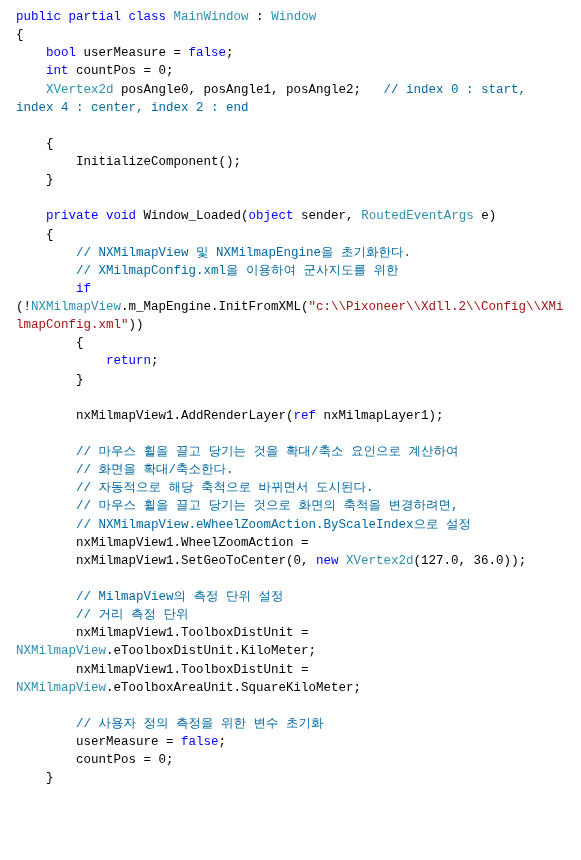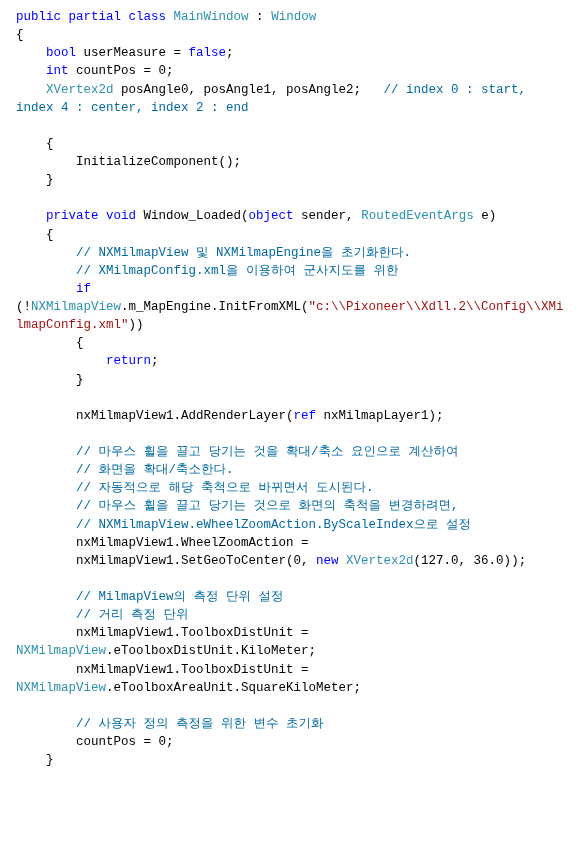--- a/index.html
+++ b/index.html
@@ -123,20 +123,21 @@
 
 
   <span class="line">        nxMilmapView1.ToolboxDistUnit =</span>
 
   <span class="line"><span class="teal">NXMilmapView</span>.eToolboxAreaUnit.SquareKiloMeter;</span>
 
   <span class="line"> </span>
 
   <span class="line">        <span class="green">// 사용자 정의 측정을 위한 변수 초기화</span></span>
 
+  <span class="line">        userMeasure = <span class="kw">false</span>;</span>
 
   <span class="line">        countPos = 0;</span>
 
   <span class="line">    }</span>
 
   <span class="line"> </span>
 
 </div>
 
 </body></html>

